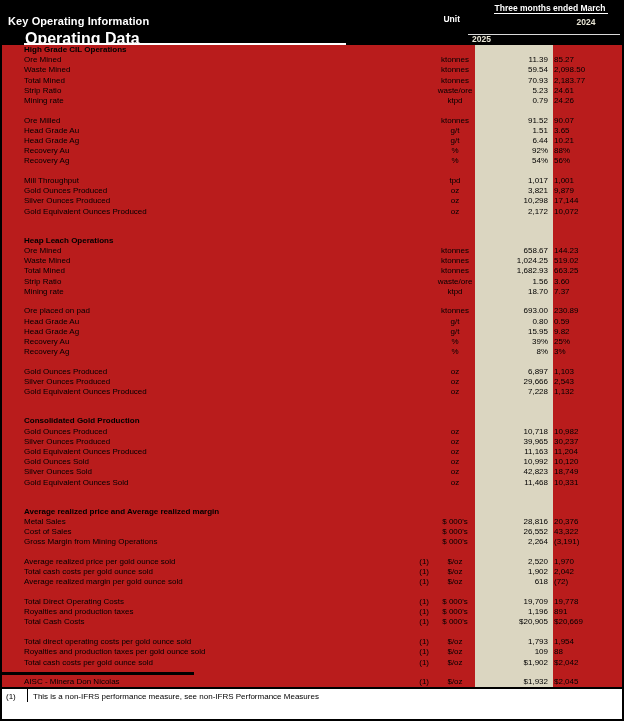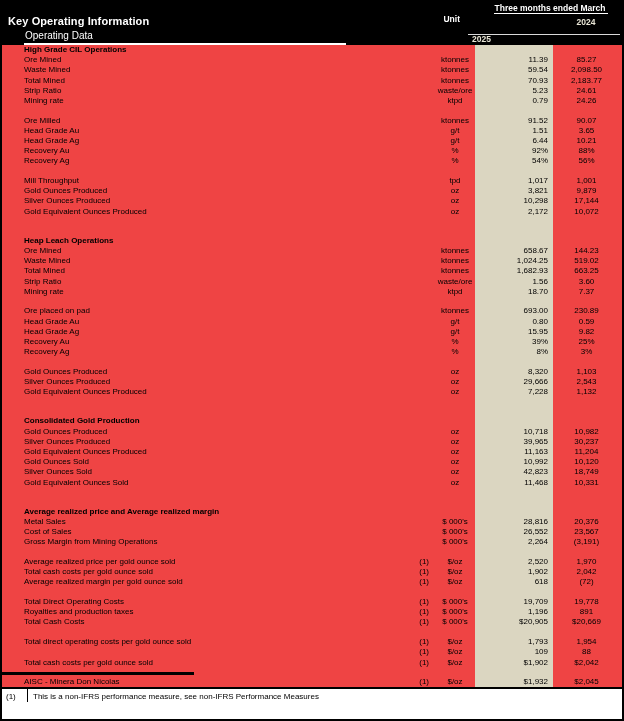--- a/index.html
+++ b/index.html
@@ -10,41 +10,41 @@
     border:2px solid #000;
     background:#fff;
     font-family:"Liberation Sans",sans-serif;
     color:#000;
     display:flex;flex-direction:column;
     overflow:hidden;
   }
   
   .hdr{position:relative;flex:0 0 43px;background:var(--hdrbg,#000);color:#fff;}
   .hdr-title{position:absolute;left:6px;top:13px;font-size:11px;font-weight:bold;letter-spacing:.1px;}
-  .hdr-sub{position:absolute;left:23px;top:28px;font-size:10px;font-weight:normal;}
+  .hdr-sub{position:absolute;left:23px;top:28px;font-size:16px;font-weight:bold;}
   .hdr-sub-underline{position:absolute;left:22px;top:41px;width:322px;height:1.6px;background:#fff;}
   .hdr-unit{position:absolute;left:398px;top:12px;width:60px;text-align:right;font-size:8.5px;font-weight:bold;}
   .hdr-period{position:absolute;left:468px;top:1px;width:160px;text-align:center;font-size:8.5px;font-weight:bold;}
   .hdr-period-underline{position:absolute;left:492px;top:11px;width:114px;height:1.2px;background:#fff;}
   .hdr-y25{position:absolute;left:470px;top:32px;width:80px;font-size:8.5px;font-weight:bold;color:var(--yearcol,#e9e6d6);}
   .hdr-y24{position:absolute;left:550px;top:15px;width:68px;text-align:center;font-size:8.5px;font-weight:bold;color:var(--yearcol,#e9e6d6);}
   .hdr-years-underline{position:absolute;left:466px;top:32px;width:152px;height:1px;background:rgba(255,255,255,.85);}
   
-  .tbl{position:relative;flex:0 0 auto;background:#ef4444;}
+  .tbl{position:relative;flex:0 0 auto;background:#b91c1c;}
   .band{position:absolute;left:473px;top:0;width:78px;height:100%;background:var(--band,#dbd6c1);}
   #rows{position:relative;}
   .row{position:relative;height:10.2px;font-size:8px;line-height:10.4px;white-space:nowrap;}
   .row.sec .c-label{font-weight:bold;font-size:8px;}
   .gap1{height:9.5px;}
   .gap2{height:19px;}
   .c-label{position:absolute;left:22px;}
   .c-note {position:absolute;left:388px;width:39px;text-align:right;}
   .c-unit {position:absolute;left:416px;width:74px;text-align:center;}
   .c-v25  {position:absolute;left:466px;width:80px;text-align:right;}
-  .c-v24  {position:absolute;left:552px;width:65px;text-align:center;}
+  .c-v24  {position:absolute;left:552px;width:65px;text-align:left;}
   .row.toprule::before{content:"";position:absolute;left:-2px;top:-5px;width:194px;height:2.4px;background:#000;}
   
   .foot{position:relative;flex:1 1 auto;border-top:2px solid #000;background:#fff;font-size:8px;}
   .fn-marker{position:absolute;left:4px;top:3px;}
   .fn-divider{position:absolute;left:25px;top:0;width:1px;height:13px;background:#000;}
   .fn-text{position:absolute;left:31px;top:3px;}
 </style>
 </head>
 <body>
 
@@ -216,21 +216,21 @@
         <div class="row">
           <span class="c-label">Recovery Ag</span>
           <span class="c-unit">%</span>
           <span class="c-v25">8%</span>
           <span class="c-v24">3%</span>
         </div>
         <div class="gap1"></div>
         <div class="row">
           <span class="c-label">Gold Ounces Produced</span>
           <span class="c-unit">oz</span>
-          <span class="c-v25">8,320</span>
+          <span class="c-v25">6,897</span>
           <span class="c-v24">1,103</span>
         </div>
         <div class="row">
           <span class="c-label">Silver Ounces Produced</span>
           <span class="c-unit">oz</span>
           <span class="c-v25">29,666</span>
           <span class="c-v24">2,543</span>
         </div>
         <div class="row">
           <span class="c-label">Gold Equivalent Ounces Produced</span>
@@ -285,21 +285,21 @@
         <div class="row">
           <span class="c-label">Metal Sales</span>
           <span class="c-unit">$ 000's</span>
           <span class="c-v25">28,816</span>
           <span class="c-v24">20,376</span>
         </div>
         <div class="row">
           <span class="c-label">Cost of Sales</span>
           <span class="c-unit">$ 000's</span>
           <span class="c-v25">26,552</span>
-          <span class="c-v24">23,567</span>
+          <span class="c-v24">43,322</span>
         </div>
         <div class="row">
           <span class="c-label">Gross Margin from Mining Operations</span>
           <span class="c-unit">$ 000's</span>
           <span class="c-v25">2,264</span>
           <span class="c-v24">(3,191)</span>
         </div>
         <div class="gap1"></div>
         <div class="row">
           <span class="c-label">Average realized price per gold ounce sold</span>
@@ -346,20 +346,21 @@
         </div>
         <div class="gap1"></div>
         <div class="row">
           <span class="c-label">Total direct operating costs per gold ounce sold</span>
           <span class="c-note">(1)</span>
           <span class="c-unit">$/oz</span>
           <span class="c-v25">1,793</span>
           <span class="c-v24">1,954</span>
         </div>
         <div class="row">
+          <span class="c-label">Royalties and production taxes per gold ounce sold</span>
           <span class="c-note">(1)</span>
           <span class="c-unit">$/oz</span>
           <span class="c-v25">109</span>
           <span class="c-v24">88</span>
         </div>
         <div class="row">
           <span class="c-label">Total cash costs per gold ounce sold</span>
           <span class="c-note">(1)</span>
           <span class="c-unit">$/oz</span>
           <span class="c-v25">$1,902</span>

